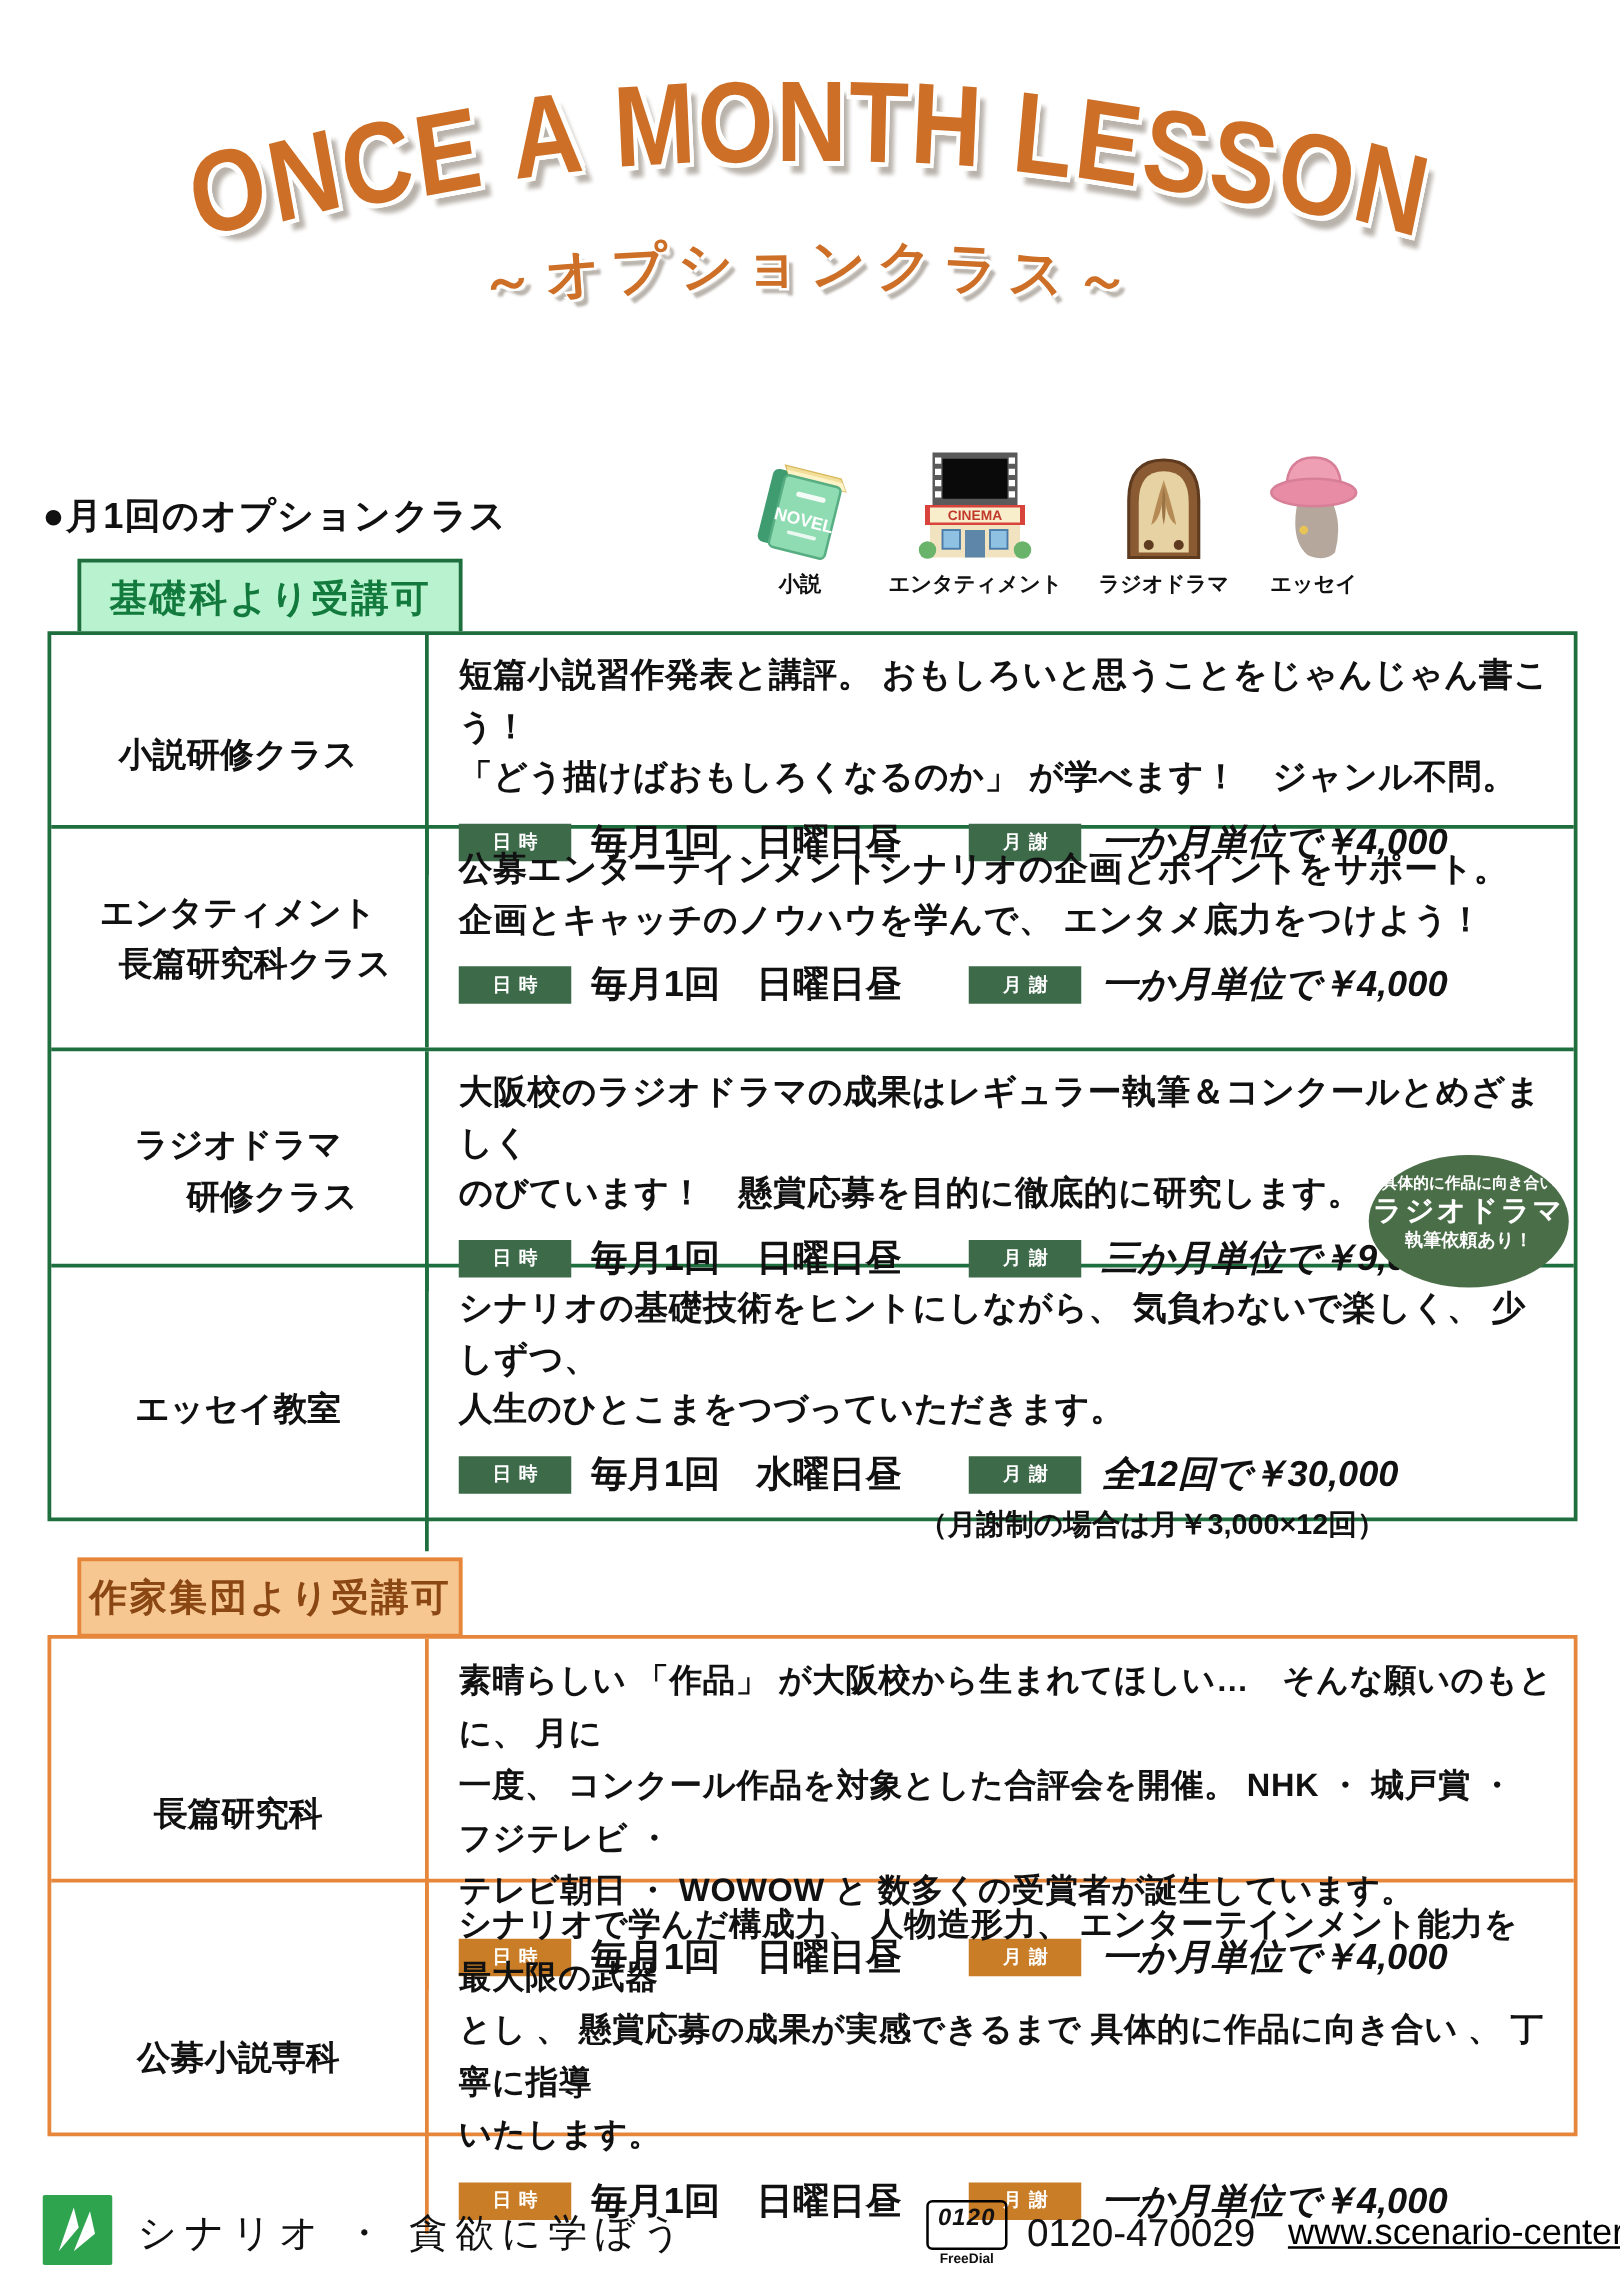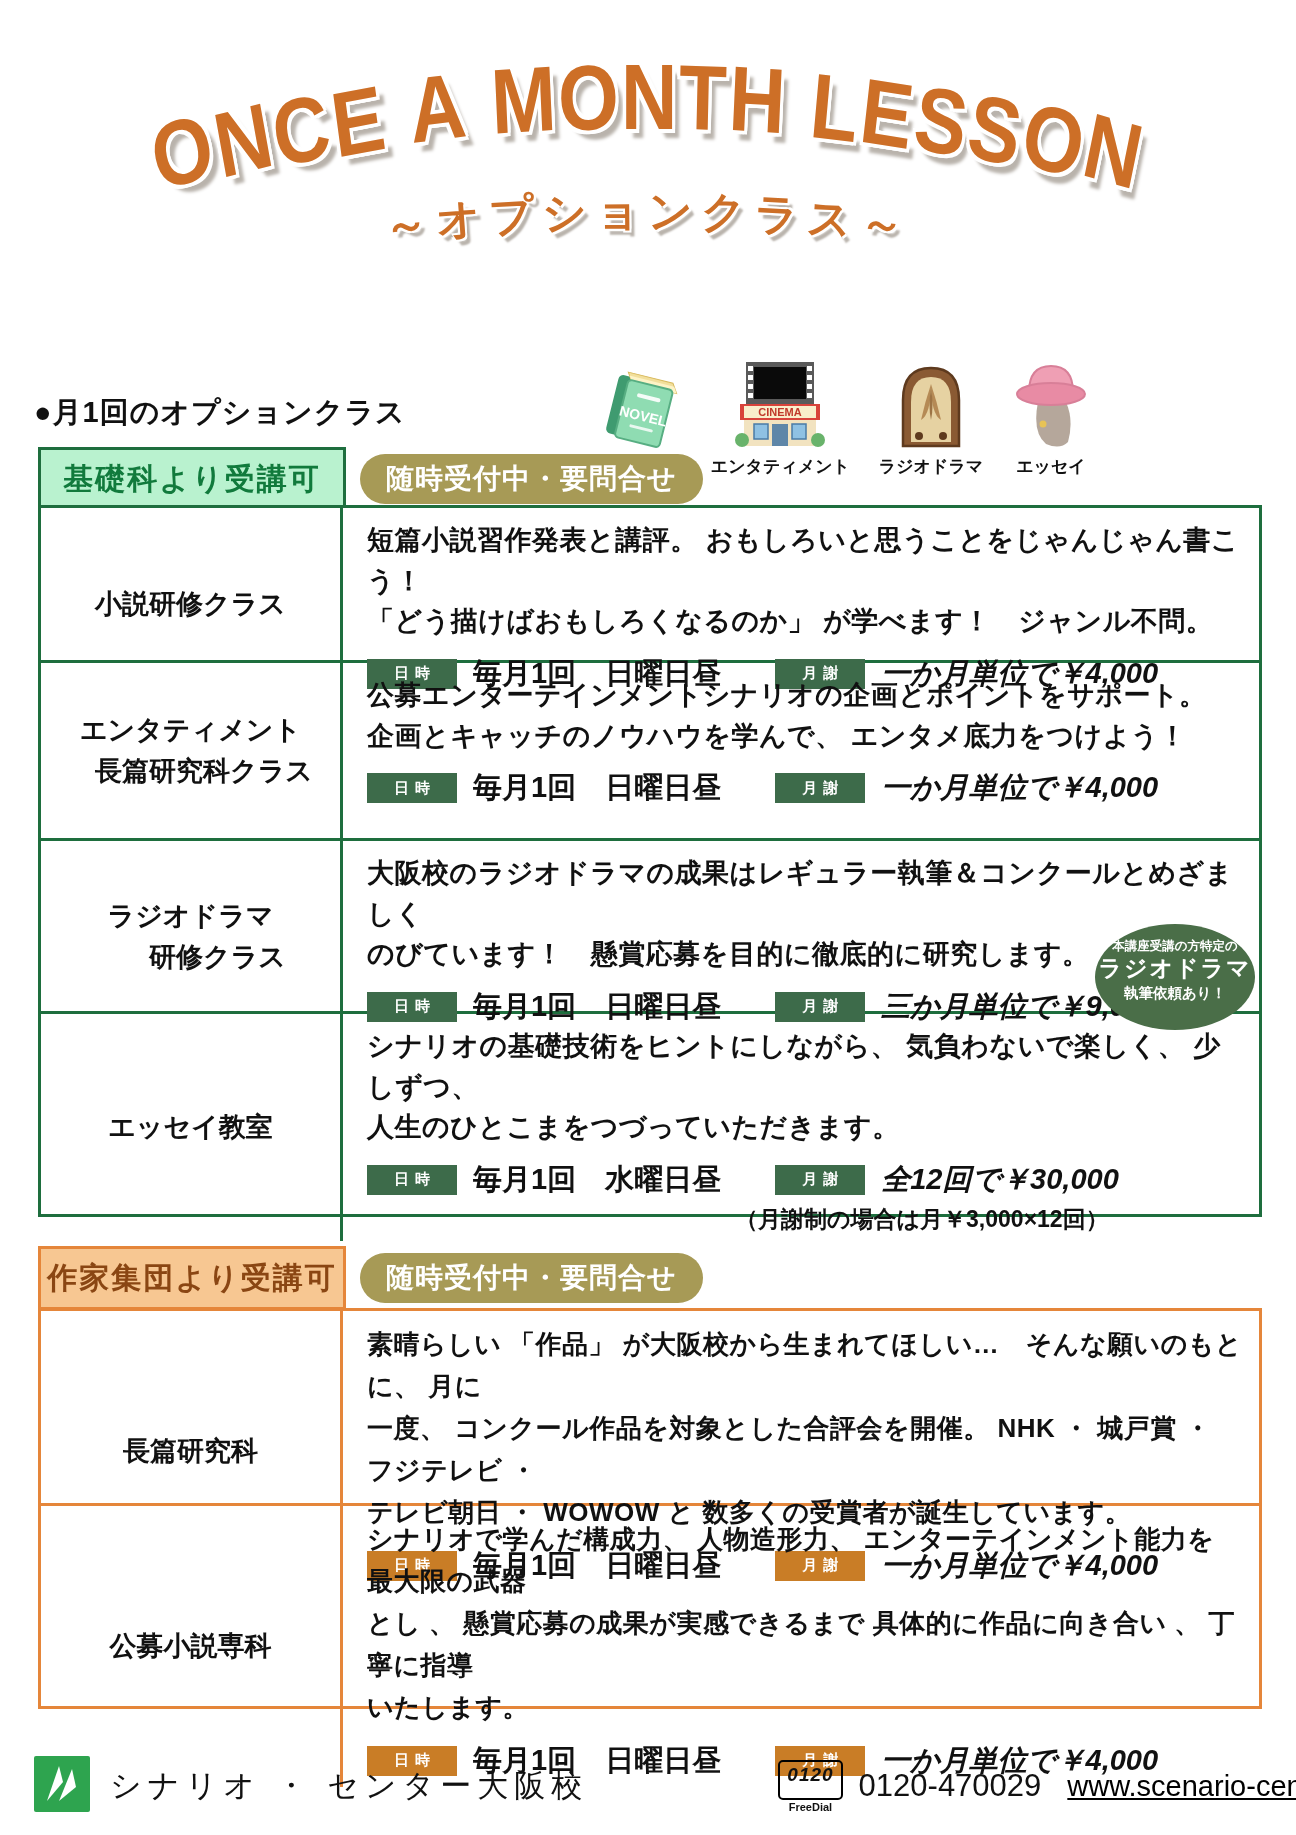--- a/index.html
+++ b/index.html
@@ -33,21 +33,21 @@
 
   
   .icons-row{position:absolute;top:360px;left:598px;width:492px;display:flex;justify-content:space-between;align-items:flex-end;}
   .icon-item{display:flex;flex-direction:column;align-items:center;}
   .icon-label{font-size:17px;font-weight:bold;margin-top:3px;white-space:nowrap;}
 
   
   .section-heading{position:absolute;top:393px;left:34px;font-size:29px;font-weight:bold;letter-spacing:1px;}
 
   
-  .tbl-head{position:absolute;left:38px;display:flex;align-items:center;}
+  .tbl-head{position:absolute;left:38px;display:flex;align-items:center;flex-direction:column;}
   .t1-head{top:447px;}
   .t2-head{top:1246px;}
   .hdr-cell{
     width:302px;height:58px;display:flex;align-items:center;justify-content:center;
     font-size:30px;font-weight:bold;letter-spacing:2px;
   }
   .t1-head .hdr-cell{background:var(--green-bg,#b9f2cf);border:3px solid var(--green-border,#1e6e3e);color:var(--green-text,#117a3c);}
   .t2-head .hdr-cell{background:var(--orange-bg,#f7c792);border:3px solid var(--orange-border,#e5863a);color:var(--orange-text,#8a4613);}
   .pill{
     margin-left:14px;height:50px;line-height:50px;padding:0 26px;border-radius:28px;
@@ -225,21 +225,21 @@
       <div class="content-cell">
         <div class="desc">大阪校のラジオドラマの成果はレギュラー執筆＆コンクールとめざましく
 のびています！　懸賞応募を目的に徹底的に研究します。</div>
         <div class="meta">
           <span class="chip cg">日時</span>
           <span class="sched">毎月1回　日曜日昼</span>
           <span class="chip cg">月謝</span>
           <span class="fee">三か月単位で￥9,000</span>
         </div>
         <div class="ellipse">
-          <div class="el1">本講座受講の方特定の</div>
+          <div class="el1">具体的に作品に向き合い</div>
           <div class="el2">ラジオドラマ</div>
           <div class="el3">執筆依頼あり！</div>
         </div>
       </div>
     </div>
 
     <div class="row r4">
       <div class="name-cell">エッセイ教室</div>
       <div class="content-cell">
         <div class="desc">シナリオの基礎技術をヒントにしながら、 気負わないで楽しく、 少しずつ、
@@ -296,21 +296,21 @@
   </div>
 
   <div class="footer">
     <span>
       <svg width="56" height="56" viewBox="0 0 56 56">
         <rect width="56" height="56" rx="2" fill="#2ea44f"></rect>
         <path d="M13 45 L25 10 L29 26 Z" fill="#ffffff"></path>
         <path d="M25 45 L38 13 L42 31 Z" fill="#ffffff"></path>
       </svg>
     </span>
-    <span class="school">シナリオ ・ センター大阪校</span>
+    <span class="school">シナリオ ・ 貪欲に学ぼう</span>
     <span class="fd">
       <span class="fd-mark">0120</span>
       <div class="fd-label">FreeDial</div>
     </span>
     <span class="phone">0120-470029</span>
     <span class="site">www.scenario-center.com</span>
   </div>
 
 </div>
 

